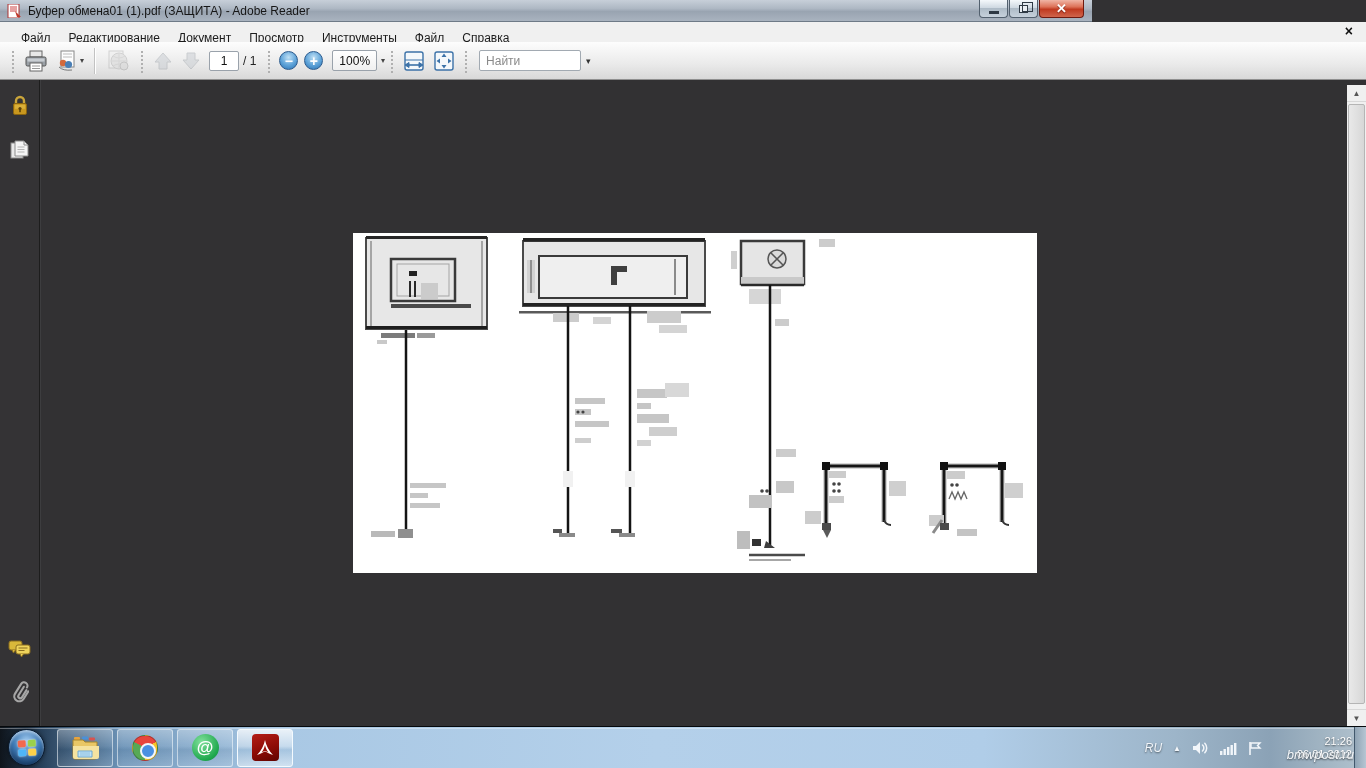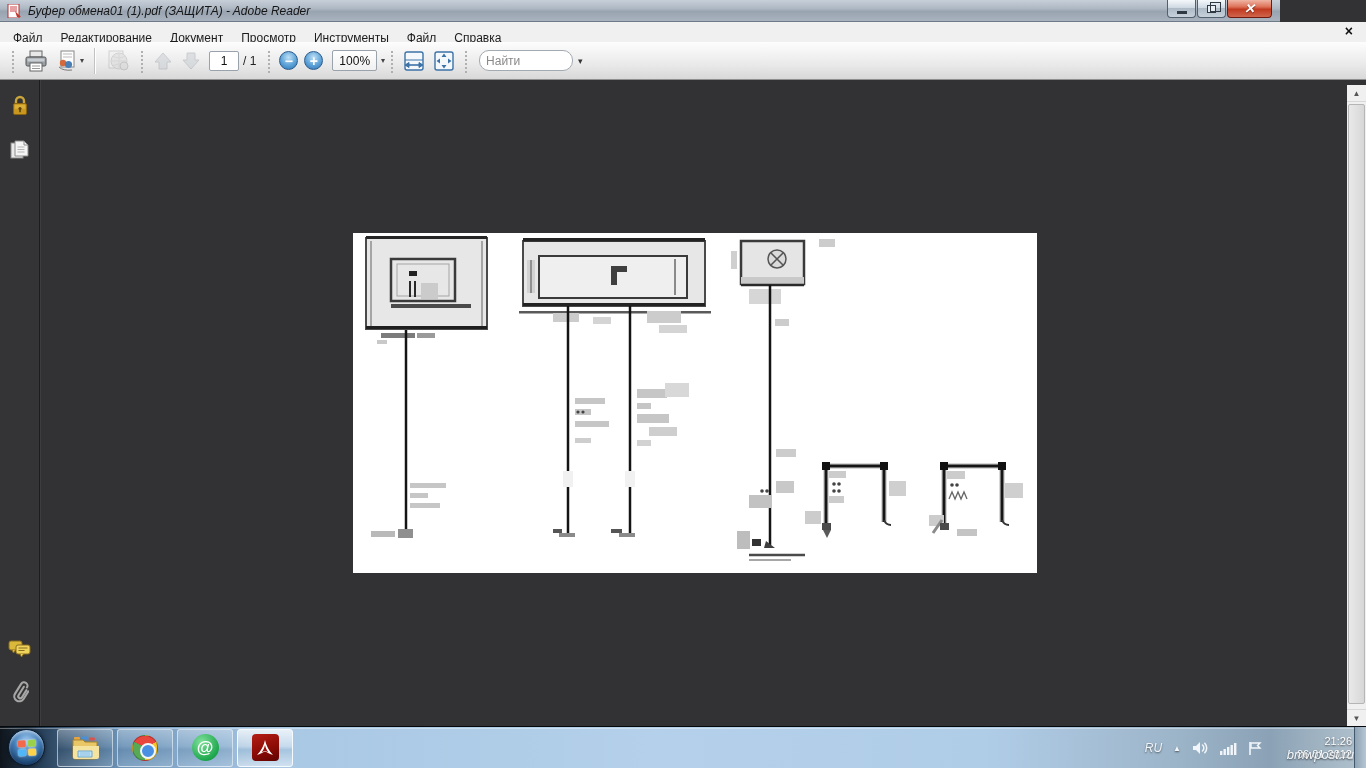--- a/index.html
+++ b/index.html
@@ -2,23 +2,23 @@
 <html><head>
 <meta charset="utf-8">
 <style>
   * { margin:0; padding:0; box-sizing:border-box; }
   html,body { width:1366px; height:768px; overflow:hidden; }
   body { font-family:"Liberation Sans", sans-serif; }
   .app { position:relative; width:1366px; height:768px; background:#323133; }
 
   
   .titlebar {
-    position:absolute; top:0; left:0; width:1280px; height:22px;
+    position:absolute; top:0; left:0; width:1092px; height:22px;
     background:linear-gradient(180deg,#c7cfd9 0%,#aeb8c4 40%,#99a4b1 55%,#a9b3bf 100%);
-    border-bottom:1px solid #6e7a87; display:flex; align-items:center;font-style:italic;
+    border-bottom:1px solid #6e7a87; display:flex; align-items:center;
   }
   .titlebar .pdficon { width:15px; height:14px; margin:0 6px 0 7px; position:relative; }
   .titlebar .pdficon svg { display:block; }
   .title-text { font-size:12px; color:#161616; line-height:22px; }
   .winbtns { position:absolute; top:0; right:8px; display:flex; }
   .winbtn {
     width:29px; height:18px; border:1px solid #52606e; border-top:none;
     border-radius:0 0 4px 4px; margin-left:1px;
     background:linear-gradient(180deg,#f4f8fb 0%,#cfd9e2 45%,#aebbc7 50%,#c6d1db 100%);
     display:flex; align-items:center; justify-content:center; position:relative;
@@ -29,21 +29,21 @@
   }
   .glyph-min { width:10px; height:3px; background:#2e3944; margin-top:7px; }
   .glyph-restore { width:9px; height:8px; border:1.5px solid #2e3944; background:#e9eef3; position:relative; }
   .glyph-restore:before { content:""; position:absolute; left:2px; top:-4px; width:9px; height:8px; border:1.5px solid #2e3944; }
   .glyph-close { color:#fff; font-size:13px; font-weight:bold; line-height:16px; text-shadow:0 1px 1px #7a2114; }
 
   
   .menubar {
     position:absolute; top:22px; left:0; width:1366px; height:32px;
     background:#f0f0f0; border-bottom:1px solid #d7d7d7;
-    display:flex; align-items:center; padding-left:4px;
+    display:flex; align-items:center; padding-left:12px;
   }
   .menu-item { font-size:12px; color:#1c1c1c; padding:2px 9px; cursor:default; }
   .menu-close { position:absolute; right:13px; top:1px; font-size:14px; font-weight:bold; color:#111; }
 
   
   .toolbar {
     position:absolute; top:42px; left:0; width:1366px; height:38px;
     background:linear-gradient(180deg,#fdfdfd 0%,#eaeaea 60%,#d8d8d8 100%);
     border-bottom:1px solid #8f8f8f;
     display:flex; align-items:center; padding-left:6px;
@@ -64,21 +64,21 @@
   .zoom-box { height:21px; border:1px solid #9aa2ab; border-radius:2px;
     background:linear-gradient(#fff,#f0f0f0); display:flex; align-items:center;
     padding:0 6px; margin:0 2px 0 6px; }
   .zoom-box span { font-size:12px; color:#111; }
   .zoom-circle { width:19px; height:19px; border-radius:50%; margin:0 3px;
     background:radial-gradient(circle at 50% 32%,#bfe0f5 0%,#5da2d8 55%,#2a72b2 100%);
     border:1px solid #2c5c8f; color:#fff; font-weight:bold; font-size:14px;
     display:flex; align-items:center; justify-content:center; line-height:1; }
   .search-wrap { display:flex; align-items:center; margin-left:6px; }
   .search-input {
-    width:94px; height:21px; border:1px solid #a2aab2; border-radius:10px;
+    width:102px; height:21px; border:1px solid #a2aab2; border-radius:2px;
     font-size:12px; color:#333; padding:0 6px; background:#fff;
     font-family:"Liberation Sans", sans-serif;
   }
   .search-input::placeholder { color:#8a8a8a; }
   .search-caret { font-size:9px; color:#333; margin-left:5px; }
 
   
   .docarea { position:absolute; top:80px; left:0; width:1366px; height:646px; background:#323133; }
   .sidebar {
     position:absolute; left:0; top:0; width:40px; height:646px; background:#343335;

